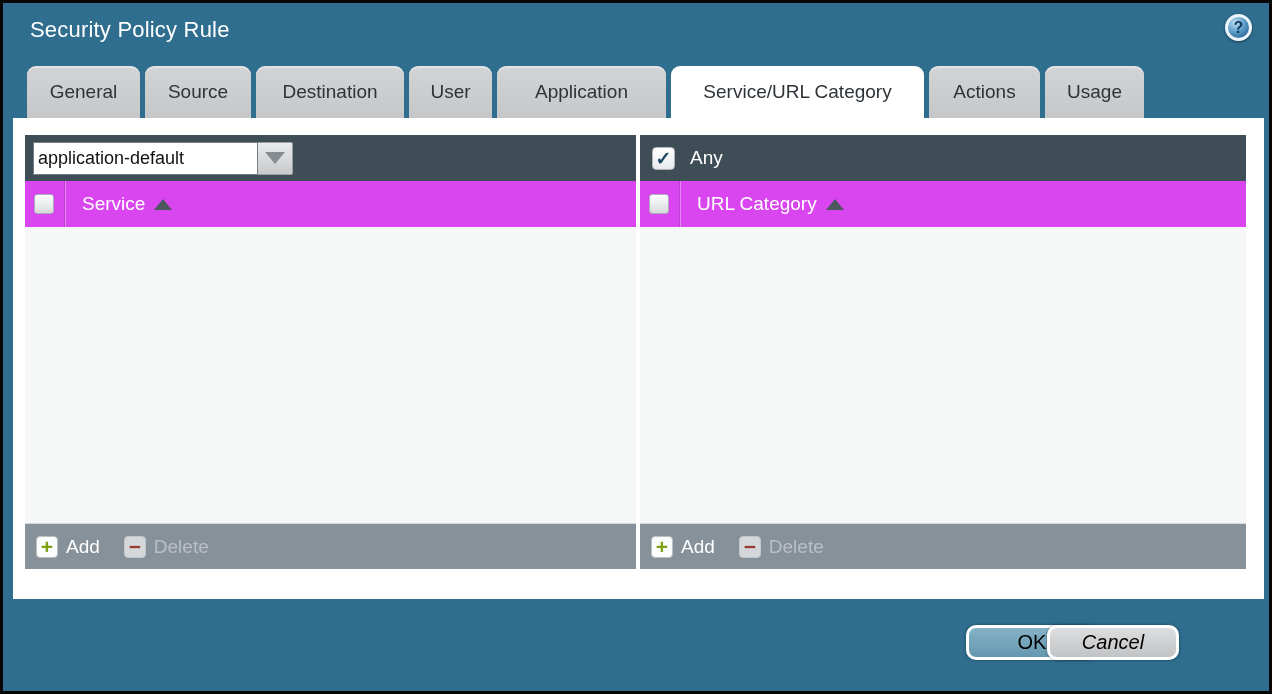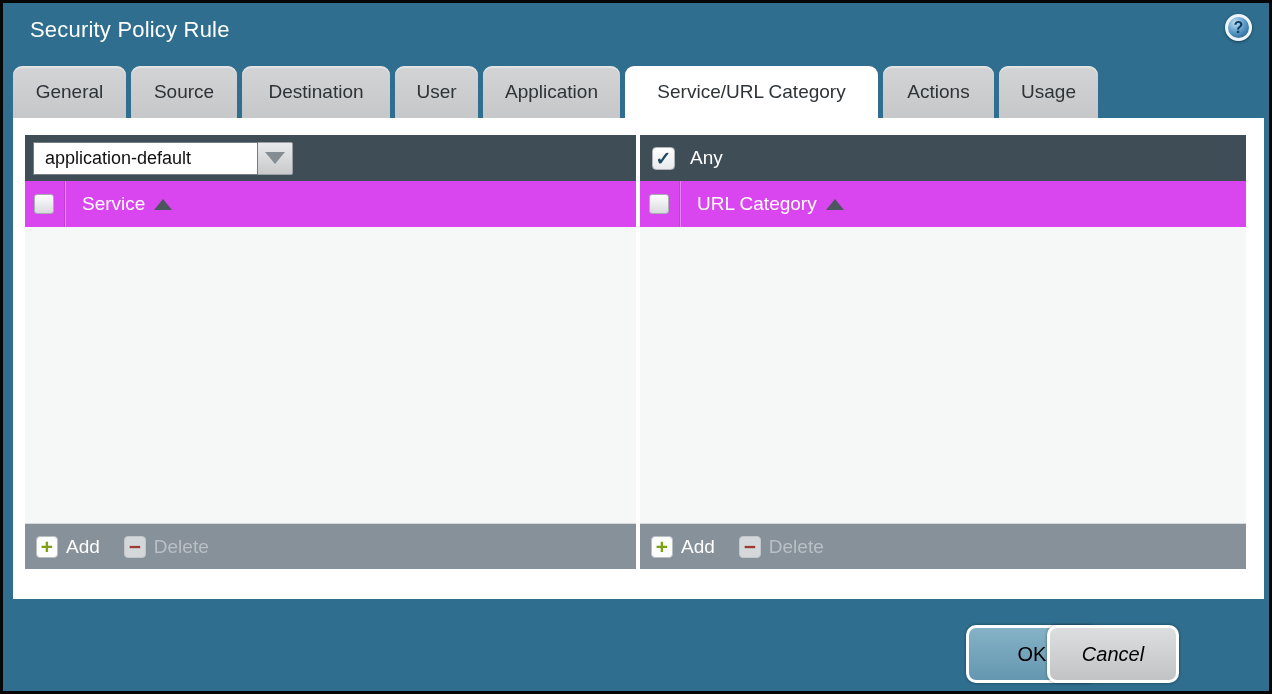--- a/index.html
+++ b/index.html
@@ -21,21 +21,21 @@
     width: 27px; height: 27px; border-radius: 50%;
     background: radial-gradient(circle at 35% 28%, #bfe0f2 0%, #5d9cc8 45%, #2e6d9b 80%);
     border: 3px solid #eef6fb;
     color: #0e3c5e; font-weight: bold; font-size: 16px;
     display: flex; align-items: center; justify-content: center;
     box-shadow: 0 1px 3px rgba(0,0,0,0.45);
     cursor: pointer;
   }
 
   
-  .tabs { position: absolute; left: 10px; top: 63px; display: flex; gap: 5px; }
+  .tabs { position: absolute; left: 24px; top: 63px; display: flex; gap: 5px; }
   .tab {
     height: 52px;
     background: linear-gradient(#d3d4d5, #c6c7c8);
     border-radius: 9px 9px 0 0;
     display: flex; align-items: center; justify-content: center;
     color: #2e3338; font-size: 19px;
     box-shadow: inset 0 2px 0 rgba(255,255,255,0.35);
     cursor: pointer;
   }
   .tab.active { background: #ffffff; box-shadow: none; }
@@ -53,21 +53,21 @@
 
   .panel-header {
     height: 46px; flex: 0 0 46px; background: #3F4D57;
     display: flex; align-items: center; padding: 0 8px;
   }
 
   
   .combo { display: flex; height: 33px; }
   .combo-input {
     width: 225px; background: #ffffff; border: 1px solid #757d83;
-    font-size: 18px; color: #101010; padding: 0 11px;
+    font-size: 18px; color: #101010; padding: 0 4px;
     display: flex; align-items: center; white-space: nowrap; overflow: hidden;
   }
   .combo-btn {
     width: 35px; background: linear-gradient(#e9eaeb, #c7c9cb);
     border: 1px solid #9aa0a5; border-left: none; border-radius: 0 2px 2px 0;
     display: flex; align-items: center; justify-content: center; cursor: pointer;
   }
   .tri-down {
     width: 0; height: 0;
     border-left: 10px solid transparent; border-right: 10px solid transparent;
@@ -120,21 +120,21 @@
     display: flex; align-items: center; justify-content: center;
     font-weight: bold; font-size: 21px; line-height: 1;
   }
   .icon-add { background: #fcfdfd; border: 1px solid #b9c0c4; color: #7EA215; }
   .add-label { color: #ffffff; }
   .icon-del { background: #d5d8da; border: 1px solid #c2c7ca; color: #9C3B33; }
   .del-label { color: #b9bfc4; }
 
   
   .dlg-btn {
-    position: absolute; top: 622px; width: 132px; height: 58px;
+    position: absolute; top: 622px; width: 132px; height: 35px;
     border-radius: 10px; border: 3px solid #ffffff;
     display: flex; align-items: center; justify-content: center;
     font-size: 20px; color: #000000;
     box-shadow: 0 0 3px rgba(0,0,0,0.45); cursor: pointer;
   }
   .btn-ok { left: 963px; background: linear-gradient(#85b2c6, #6498b0); }
   .btn-cancel { left: 1044px; background: linear-gradient(#dddedf, #c2c3c5); font-style: italic; }
 </style>
 </head>
 <body>
@@ -144,21 +144,21 @@
   <div class="window-title">Security Policy Rule</div>
   <div class="help-icon">
     <span>?</span>
   </div>
 
   <div class="tabs">
     <div class="tab" style="width:113px">General</div>
     <div class="tab" style="width:106px">Source</div>
     <div class="tab" style="width:148px">Destination</div>
     <div class="tab" style="width:83px">User</div>
-    <div class="tab" style="width:137px">Application</div>
+    <div class="tab" style="width:169px">Application</div>
     <div class="tab active" style="width:253px">Service/URL Category</div>
     <div class="tab" style="width:111px">Actions</div>
     <div class="tab" style="width:99px">Usage</div>
   </div>
 
   <div class="card">
 
     <div class="panel panel-left">
       <div class="panel-header">
         <div class="combo">

